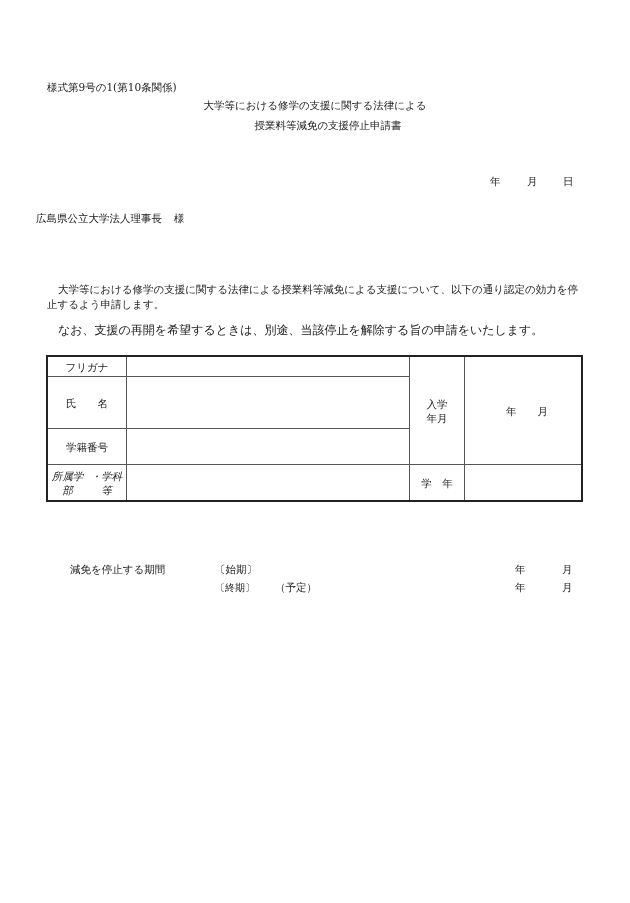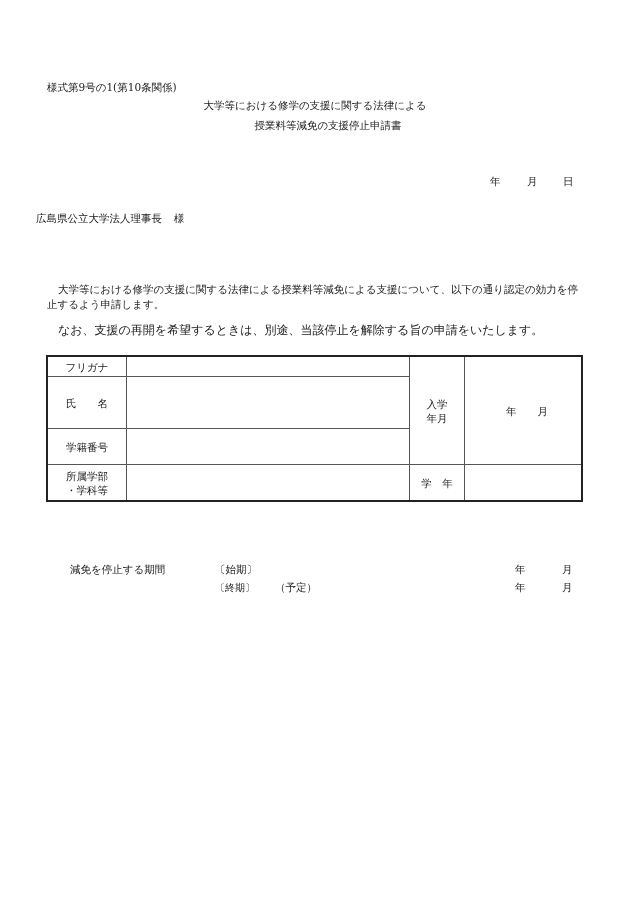--- a/index.html
+++ b/index.html
@@ -90,21 +90,21 @@
   <div class="line vline" style="left:361px; top:0; height:143px;"></div>
   <div class="line vline" style="left:416px; top:0; height:143px;"></div>
 
   <div class="line hline" style="left:0; top:19px; width:361px;"></div>
   <div class="line hline" style="left:0; top:71px; width:361px;"></div>
   <div class="line hline" style="left:0; top:107px; width:533px;"></div>
 
   <div class="cell-label" style="left:0; top:0; width:78px; height:19px;">フリガナ</div>
   <div class="cell-label" style="left:0; top:20px; width:78px; height:51px;">氏　　名</div>
   <div class="cell-label" style="left:0; top:72px; width:78px; height:35px;">学籍番号</div>
-  <div class="cell-label" style="left:0; top:108px; width:78px; height:35px; flex-direction:column;">
+  <div class="cell-label" style="left:0; top:108px; width:78px; height:35px; flex-direction:row;font-style:italic;">
     <span>所属学部</span>
     <span>・学科等</span>
   </div>
   <div class="cell-label" style="left:362px; top:0; width:54px; height:107px; flex-direction:column;">
     <span>入学</span>
     <span>年月</span>
   </div>
   <div class="cell-label" style="left:417px; top:0; width:116px; height:107px; padding-left:8px; box-sizing:border-box;">年　　月</div>
   <div class="cell-label" style="left:362px; top:108px; width:54px; height:35px;">学　年</div>
 

